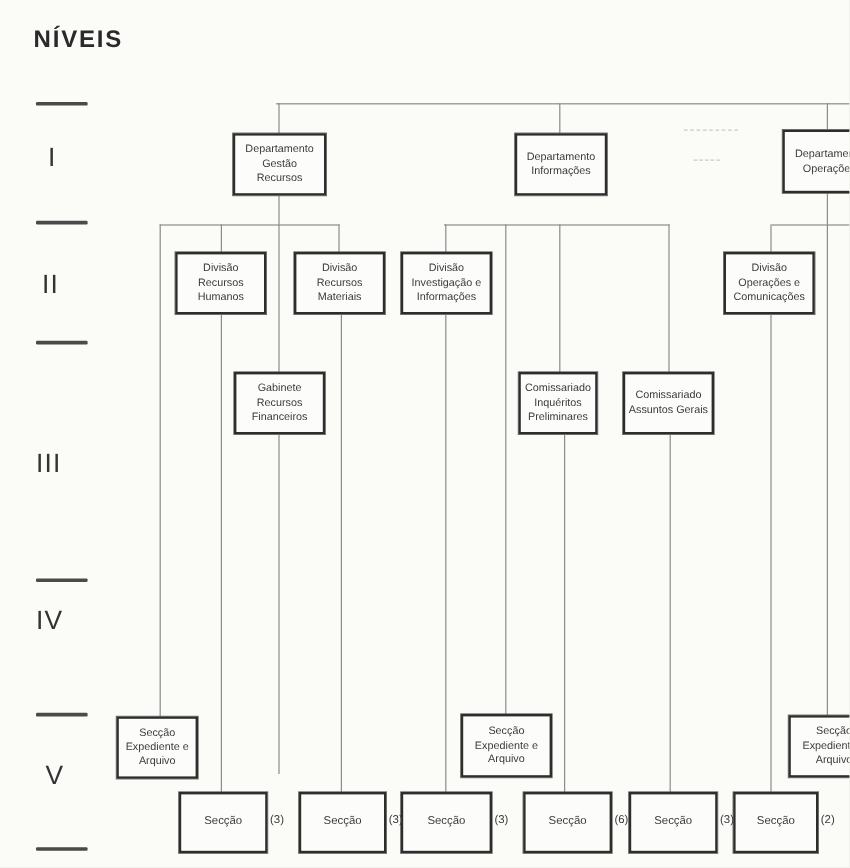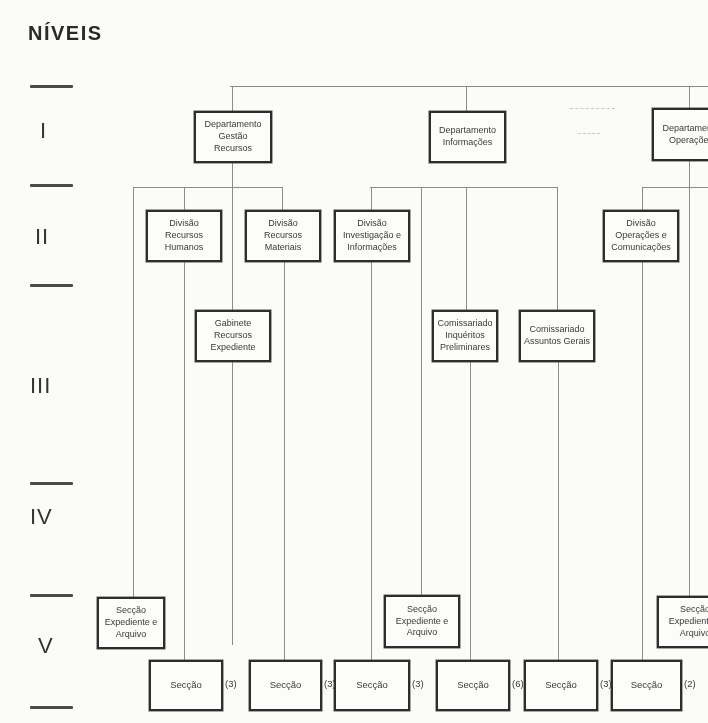--- a/index.html
+++ b/index.html
@@ -110,21 +110,21 @@
   </div>
   <div class="box" style="left:603px;top:210px;width:76px;height:52px">
     <span class="box-label">Divisão
 Operações e
 Comunicações</span>
   </div>
 
   <div class="box" style="left:195px;top:310px;width:76px;height:52px">
     <span class="box-label">Gabinete
 Recursos
-Expediente</span>
+Financeiros</span>
   </div>
   <div class="box" style="left:432px;top:310px;width:66px;height:52px">
     <span class="box-label">Comissariado
 Inquéritos
 Preliminares</span>
   </div>
   <div class="box" style="left:519px;top:310px;width:76px;height:52px">
     <span class="box-label">Comissariado
 Assuntos Gerais</span>
   </div>

